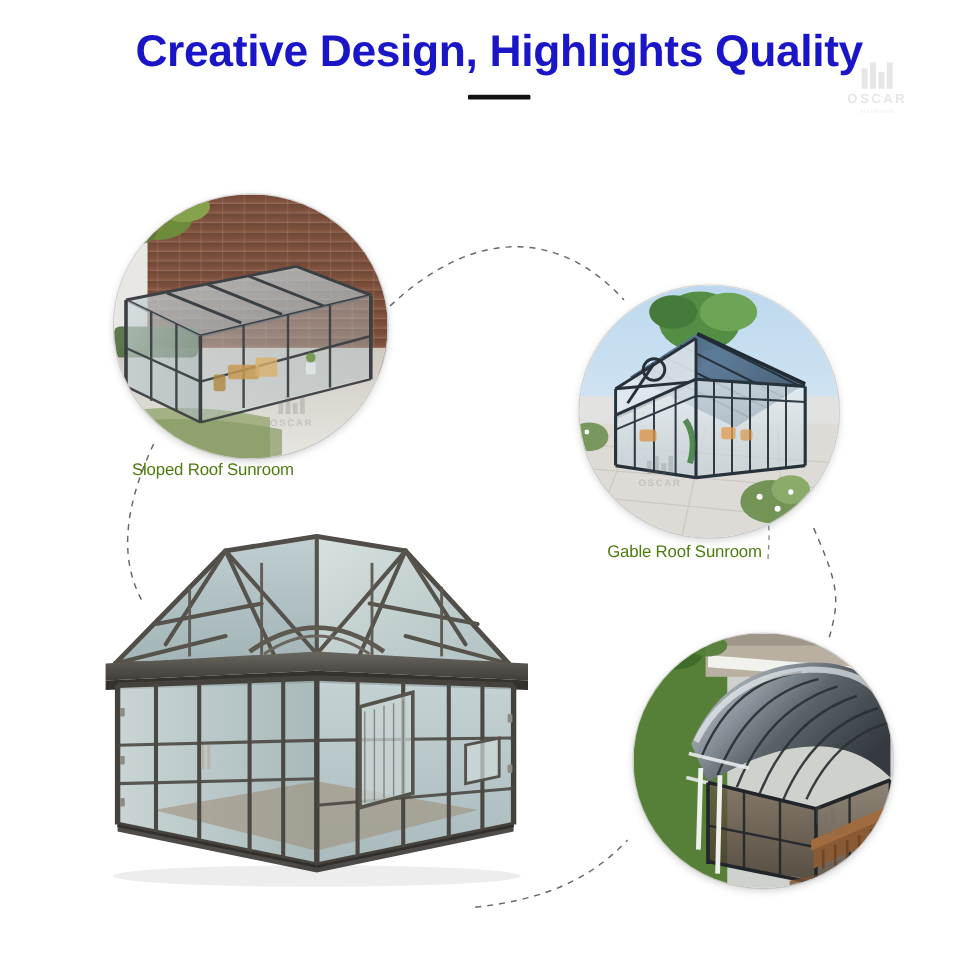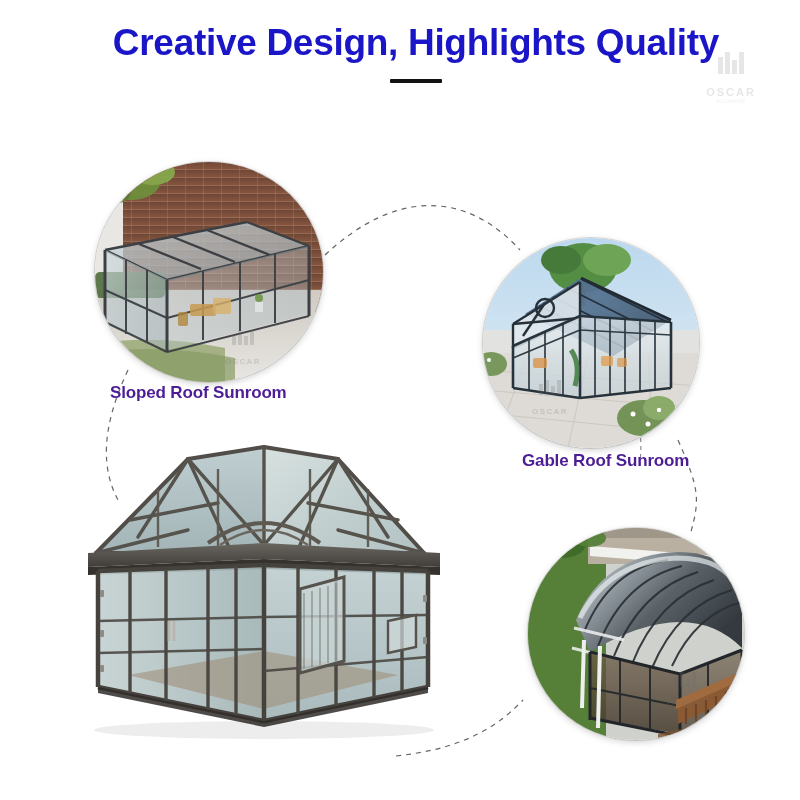--- a/index.html
+++ b/index.html
@@ -33,21 +33,21 @@
   .watermark{
     position:absolute;right:38px;top:52px;width:62px;text-align:center;
     opacity:.16;pointer-events:none;user-select:none;
   }
   .wm-bars{display:flex;justify-content:center;align-items:flex-end;gap:2px;height:22px;}
   .wm-bars i{display:block;background:#6a6a6a;width:5px;}
   .wm-bars i:nth-child(1){height:17px;}
   .wm-bars i:nth-child(2){height:22px;}
   .wm-bars i:nth-child(3){height:14px;}
   .wm-bars i:nth-child(4){height:22px;}
-  .wm-name{font-size:11px;letter-spacing:2px;color:#6a6a6a;margin-top:12px;font-weight:bold;}
+  .wm-name{font-size:11px;letter-spacing:2px;color:#6a6a6a;margin-top:3px;font-weight:bold;}
   .wm-sub{font-size:4.5px;letter-spacing:.6px;color:#8d8d8d;margin-top:1px;}
 
   .wm-small{
     position:absolute;width:46px;text-align:center;opacity:.22;
     pointer-events:none;user-select:none;
   }
   .wm-small .wm-bars{height:15px;}
   .wm-small .wm-bars i{width:4px;}
   .wm-small .wm-bars i:nth-child(1){height:11px;}
   .wm-small .wm-bars i:nth-child(2){height:15px;}
@@ -62,23 +62,22 @@
   .photo-circle{
     position:absolute;border-radius:50%;overflow:hidden;
     box-shadow:0 2px 7px rgba(0,0,0,.20), 0 0 0 1px rgba(200,200,200,.55);
     background:#fff;
   }
   .photo-free{position:absolute;overflow:hidden;background:transparent;}
   .photo-circle svg,.photo-free svg{display:block;width:100%;height:100%;}
 
   
   .caption{
-    position:absolute;font-size:17px;color:#4c1d95;white-space:nowrap;
+    position:absolute;font-size:14px;color:#4d7c0f;white-space:nowrap;
     letter-spacing:-0.15px;
-    font-weight:bold;
   }
 </style>
 </head>
 <body>
 
 <div id="page">
 
   <div class="header">
     <div class="title">Creative Design, Highlights Quality</div>
     <div class="divider"></div>
@@ -321,21 +320,21 @@
   </div>
   <div class="wm-small" style="left:527px;top:380px;">
     <div class="wm-bars">
         <i></i>
         <i></i>
         <i></i>
         <i></i>
       </div>
     <div class="wm-name">OSCAR</div>
   </div>
-  <div class="caption" style="left:522px;top:451px;">Gable Roof Sunroom</div>
+  <div class="caption" style="left:506px;top:451px;">Gable Roof Sunroom</div>
 
   <div class="photo-free" style="left:68px;top:425px;width:390px;height:320px;">
     <svg viewBox="0 0 390 320" preserveAspectRatio="xMidYMid meet">
       <defs>
         <linearGradient id="gl3a" x1="0" y1="0" x2="0" y2="1">
           <stop offset="0" stop-color="#b9c9cb" stop-opacity=".9"></stop>
           <stop offset="1" stop-color="#93a8ab" stop-opacity=".85"></stop>
         </linearGradient>
         <linearGradient id="gl3b" x1="0" y1="0" x2="1" y2="1">
           <stop offset="0" stop-color="#d3dedd" stop-opacity=".92"></stop>

